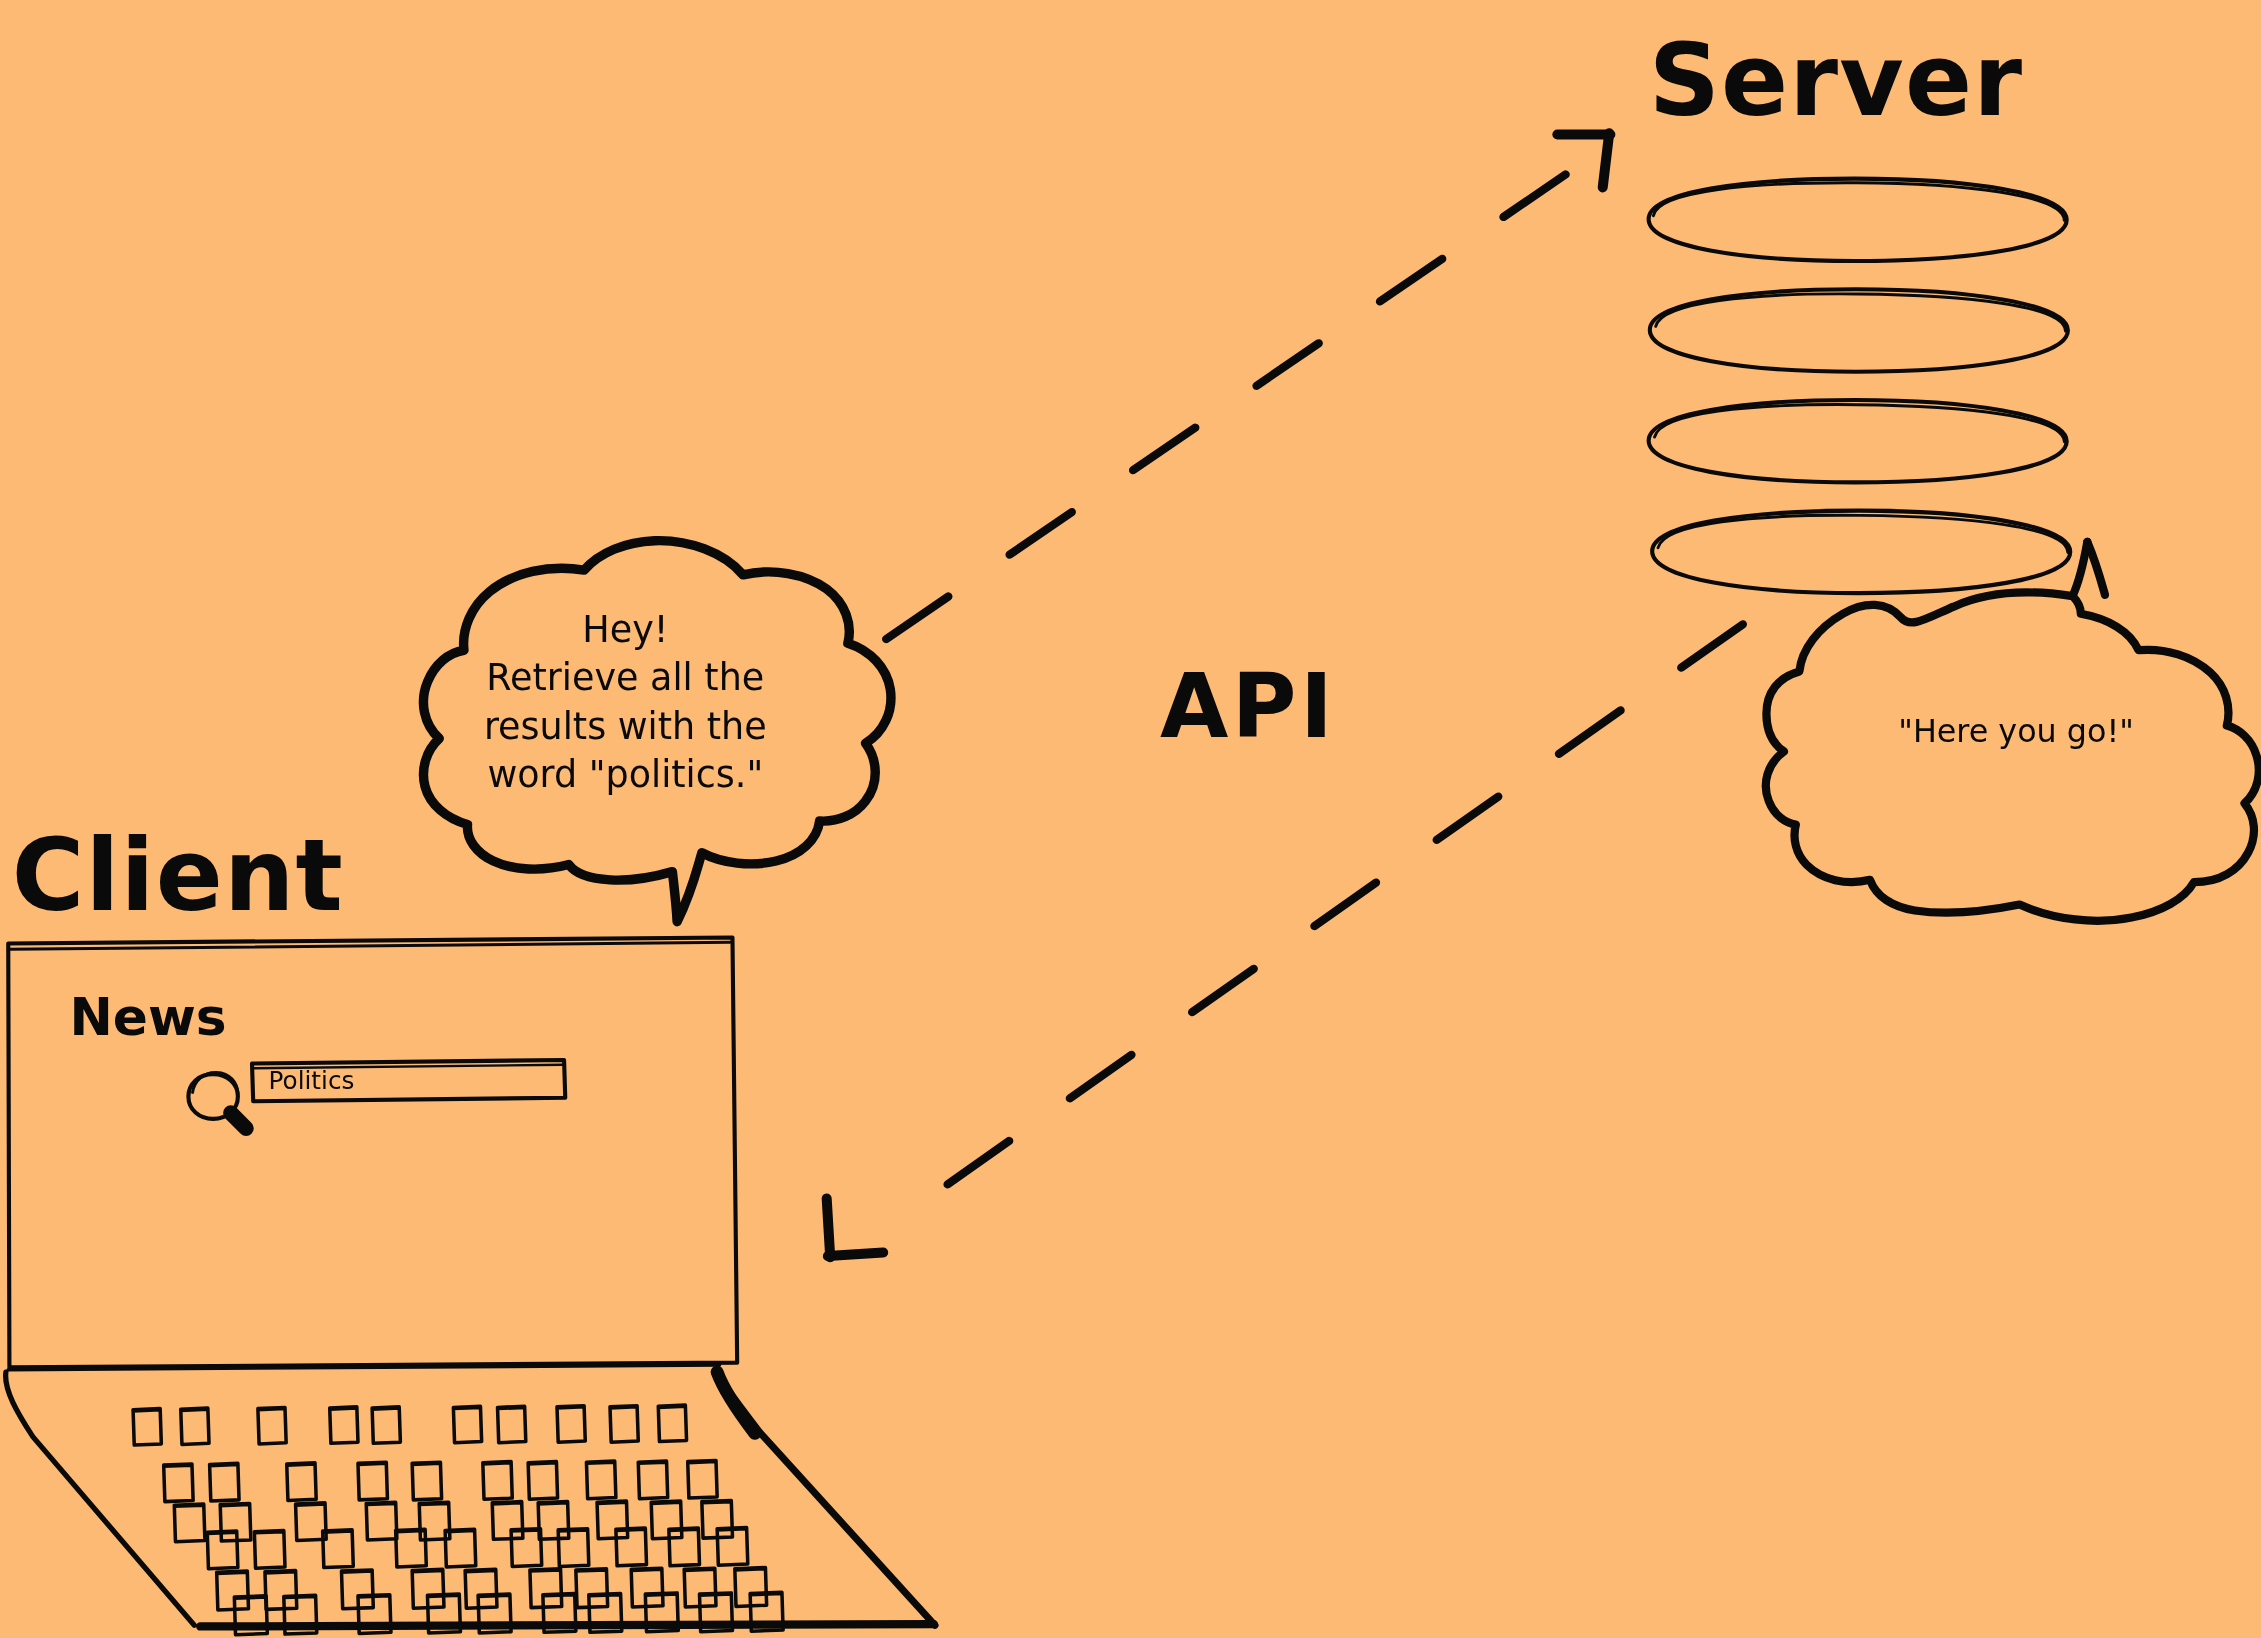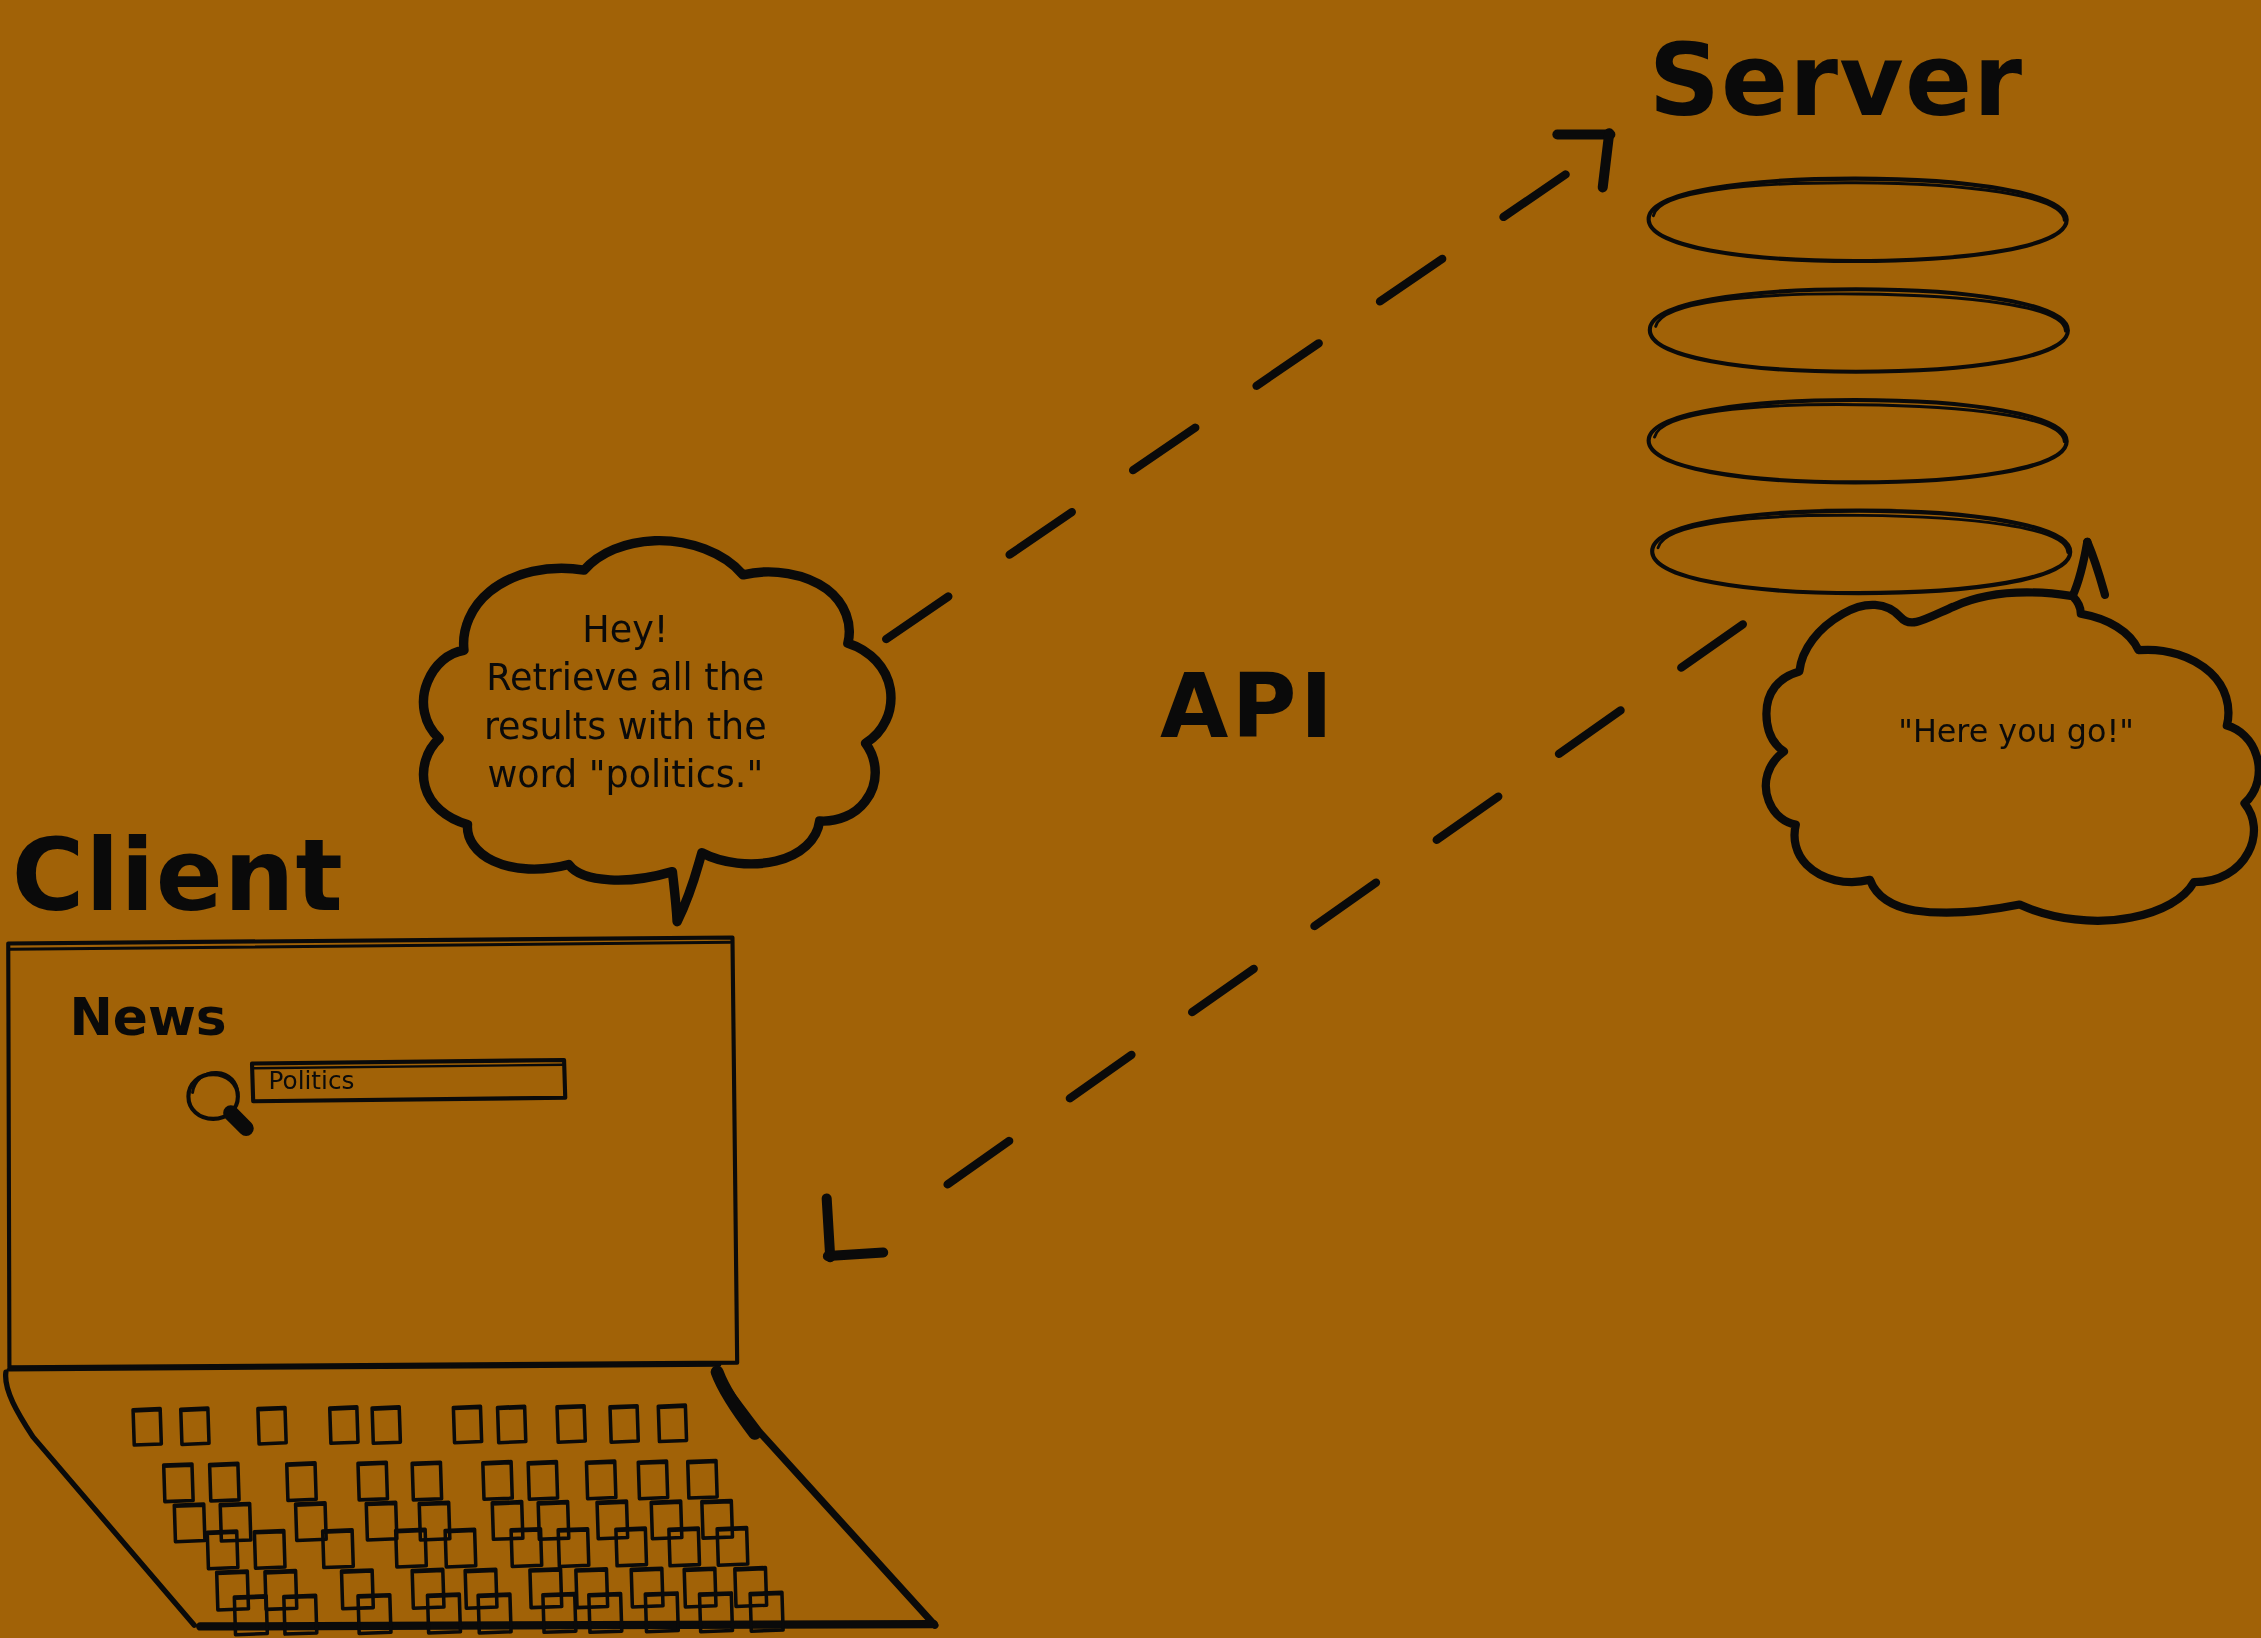--- a/index.html
+++ b/index.html
@@ -1,21 +1,21 @@
 <!DOCTYPE html>
 <html style="font-size:9.4px"><head>
 <meta charset="utf-8">
 <style>
   html,body{margin:0;padding:0;background:#ffffff;}
   body{
     width:2261px;height:1639px;overflow:hidden;
     font-family:"DejaVu Sans", sans-serif;
     background:#ffffff;
   }
-  #stage{position:relative;width:2261px;height:1639px;background:#a16207;}
+  #stage{position:relative;width:2261px;height:1639px;background:#fdba74;}
   svg#canvas{position:absolute;left:0;top:0;width:2261px;height:1639px;}
   .hand{font-family:"DejaVu Sans", sans-serif;fill:#0a0a0a;}
   .bigLabel{font-size:168px;font-weight:700;letter-spacing:2px;}
   .apiLabel{font-size:150px;font-weight:700;letter-spacing:6px;}
   .newsLabel{font-size:88px;font-weight:700;}
   .bubbleText{font-size:62px;font-weight:400;}
   .bubbleTextSm{font-size:54px;font-weight:400;}
   .fieldText{font-size:42px;font-weight:400;}
   .ink{fill:none;stroke:#0a0a0a;stroke-linecap:round;stroke-linejoin:round;}
 </style>

